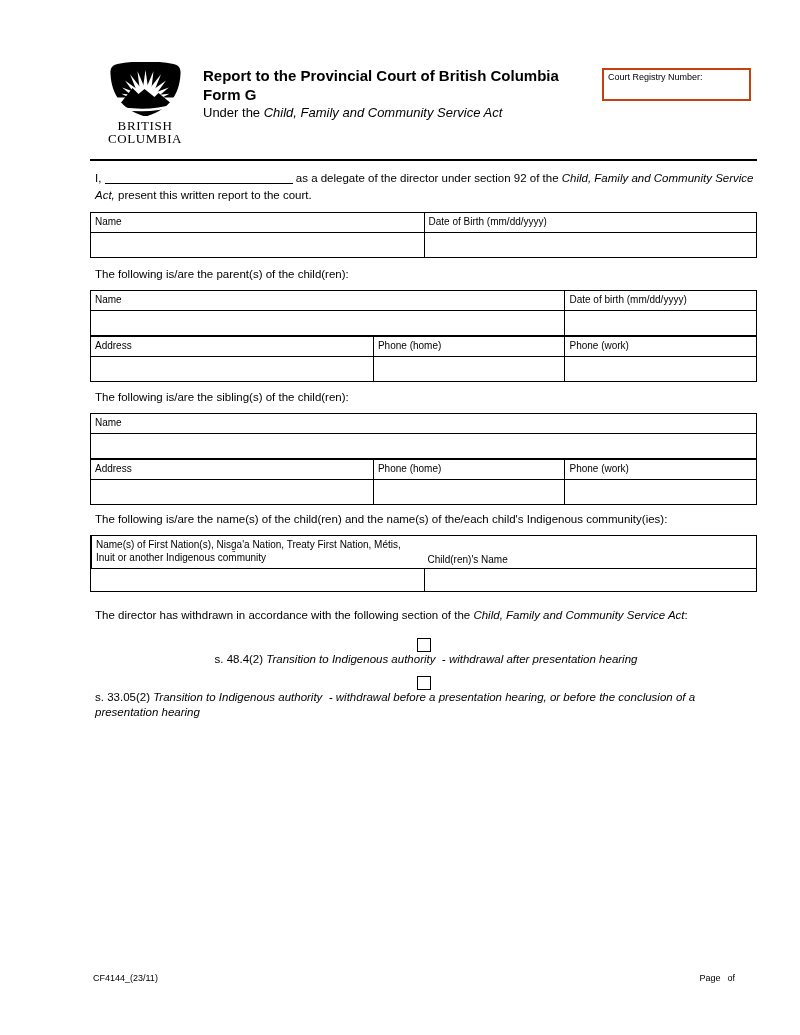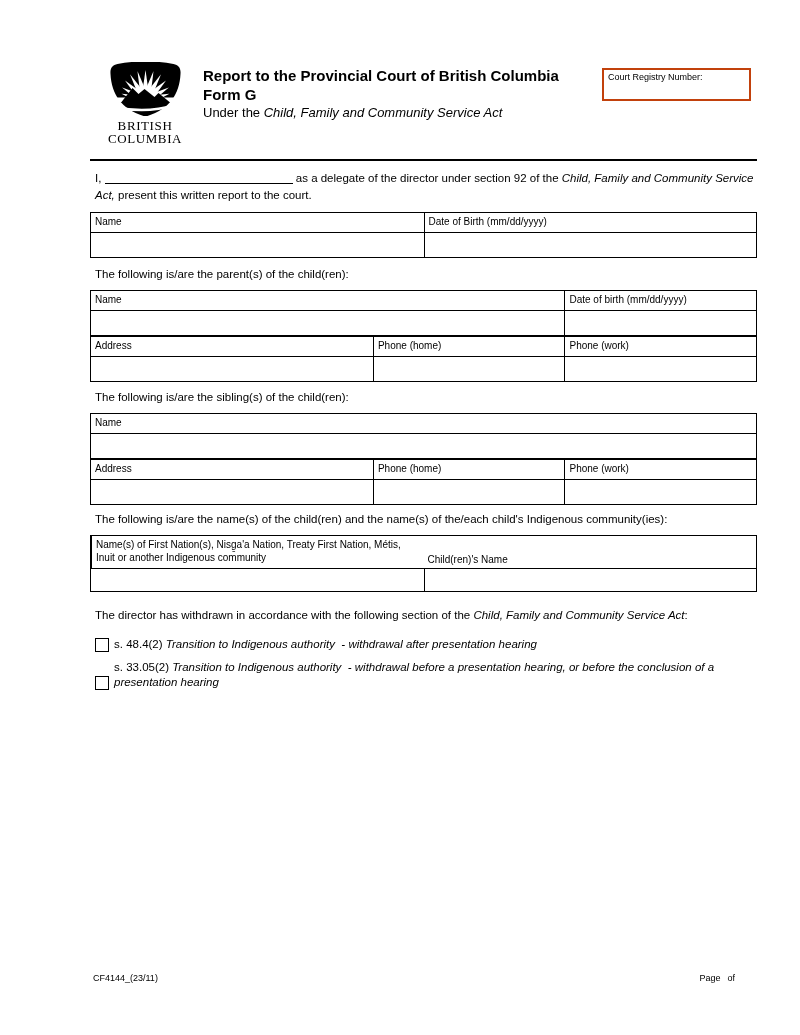--- a/index.html
+++ b/index.html
@@ -47,21 +47,21 @@
   .w50{width:50%;}
   .w100{width:100%;}
   .w712{width:71.2%;}
   .w288{width:28.8%;}
   .w424{width:42.4%;}
   .comm-lbl .cell{min-height:32px;display:flex;}
   .comm-lbl .cell.bottom{align-items:flex-end;}
   .comm-val .cell{min-height:22px;}
 
   
-  .opt{display:flex;margin:8px 0 0 5px;align-items:flex-end;}
+  .opt{display:flex;margin:8px 0 0 5px;align-items:center;flex-direction:column;}
   .opt.first{margin-top:14px;}
   .cb{flex:none;width:12px;height:12px;border:1px solid #000;margin:1px 5px 0 0;background:#fff;}
   .opt-text{font-size:11.5px;line-height:15px;white-space:pre-wrap;}
 
   
   .footer-left{position:absolute;left:93px;top:973px;font-size:9px;}
   .footer-right{position:absolute;right:65px;top:973px;font-size:9px;}
   .pgap{display:inline-block;width:7px;}
 </style>
 </head>

